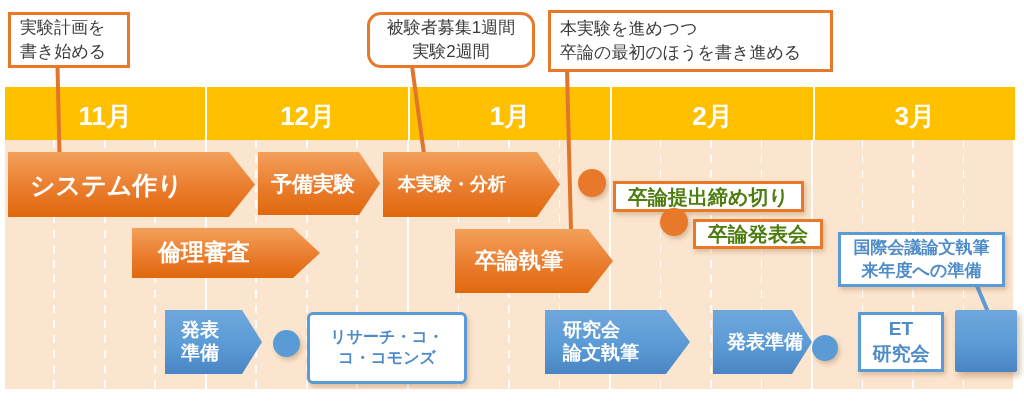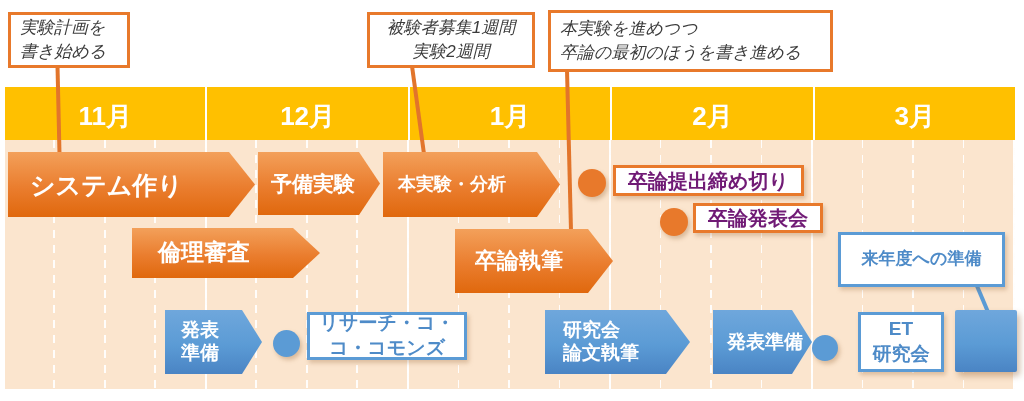--- a/index.html
+++ b/index.html
@@ -30,26 +30,26 @@
 
   
   .dot{border-radius:50%;filter:drop-shadow(2px 3px 2px rgba(140,85,35,.3));}
   .dot-o{background:#E8792B;}
   .dot-b{background:#5B9BD5;}
 
   
   .lbox{background:#fff;display:flex;flex-direction:column;align-items:center;justify-content:center;
     font-weight:bold;text-align:center;line-height:1.3;
     filter:drop-shadow(2px 3px 2px rgba(140,85,35,.28));}
-  .lbox-o{border:3px solid #E8792B;color:#701a75;}
+  .lbox-o{border:3px solid #E8792B;color:#4d7c0f;margin-top:16px;}
   .lbox-b{border:3px solid #5B9BD5;color:#4E8BC8;}
 
   
   .callout{background:#fff;border:3px solid #E8792B;color:#3b3b3b;font-size:17px;line-height:1.4;
-    display:flex;flex-direction:column;justify-content:center;padding:4px 9px;font-style:italic;}
+    display:flex;flex-direction:column;justify-content:center;padding:4px 9px;}
 
   .bar{background:linear-gradient(180deg,#6FA7DC 0%,#5B9BD5 55%,#4A84C4 100%);border-radius:2px;
     filter:drop-shadow(3px 4px 3px rgba(140,85,35,.38));}
   svg{position:absolute;left:0;top:0;}
 </style>
 </head>
 <body>
 
 <div id="canvas">
 
@@ -70,21 +70,21 @@
     <line x1="57.5" y1="66" x2="59.5" y2="154" stroke="#E2752B" stroke-width="4"></line>
     <line x1="412" y1="66" x2="424" y2="154" stroke="#E2752B" stroke-width="4"></line>
     <line x1="567" y1="70" x2="571" y2="231" stroke="#E2752B" stroke-width="4"></line>
     <line x1="977" y1="286" x2="988" y2="312" stroke="#5B9BD5" stroke-width="4"></line>
   </svg>
 
   <div class="abs callout" style="left:8px;top:12px;width:122px;height:56px;">
     <span>実験計画を</span>
     <span>書き始める</span>
   </div>
-  <div class="abs callout" style="left:367px;top:12px;width:168px;height:56px;text-align:center;">
+  <div class="abs callout" style="left:367px;top:12px;width:168px;height:56px;text-align:center;border-radius:14px;">
     <span>被験者募集1週間</span>
     <span>実験2週間</span>
   </div>
   <div class="abs callout" style="left:548px;top:10px;width:285px;height:62px;">
     <span>本実験を進めつつ</span>
     <span>卒論の最初のほうを書き進める</span>
   </div>
 
   <div class="abs arrow arrow-o" style="left:8px;top:152px;width:247px;height:65px;--tip:26px;font-size:25px;padding-left:22px;">
     <span>システム作り</span>
@@ -106,31 +106,32 @@
   </div>
 
   <div class="abs arrow arrow-o" style="left:132px;top:228px;width:188px;height:50px;--tip:27px;font-size:23px;padding-left:26px;">
     <span>倫理審査</span>
   </div>
   <div class="abs arrow arrow-o" style="left:455px;top:229px;width:158px;height:64px;--tip:25px;font-size:22px;padding-left:20px;">
     <span>卒論執筆</span>
   </div>
 
   <div class="abs lbox lbox-b" style="left:838px;top:232px;width:167px;height:55px;font-size:17px;">
+    <span>国際会議論文執筆</span>
     <span>来年度への準備</span>
   </div>
 
   <div class="abs arrow arrow-b" style="left:165px;top:310px;width:97px;height:64px;--tip:20px;font-size:19px;padding-left:16px;">
     <span>
       <span style="display:block">発表</span>
       <span style="display:block">準備</span>
     </span>
   </div>
   <div class="abs dot dot-b" style="left:273px;top:330px;width:27px;height:27px;"></div>
-  <div class="abs lbox lbox-b" style="left:307px;top:312px;width:160px;height:48px;font-size:19px;">
+  <div class="abs lbox lbox-b" style="left:307px;top:312px;width:160px;height:72px;font-size:16px;border-radius:6px;">
     <span>リサーチ・コ・</span>
     <span>コ・コモンズ</span>
   </div>
   <div class="abs arrow arrow-b" style="left:545px;top:310px;width:145px;height:64px;--tip:24px;font-size:19px;padding-left:18px;">
     <span>
       <span style="display:block">研究会</span>
       <span style="display:block">論文執筆</span>
     </span>
   </div>
   <div class="abs arrow arrow-b" style="left:713px;top:310px;width:99px;height:64px;--tip:20px;font-size:19px;padding-left:14px;">

